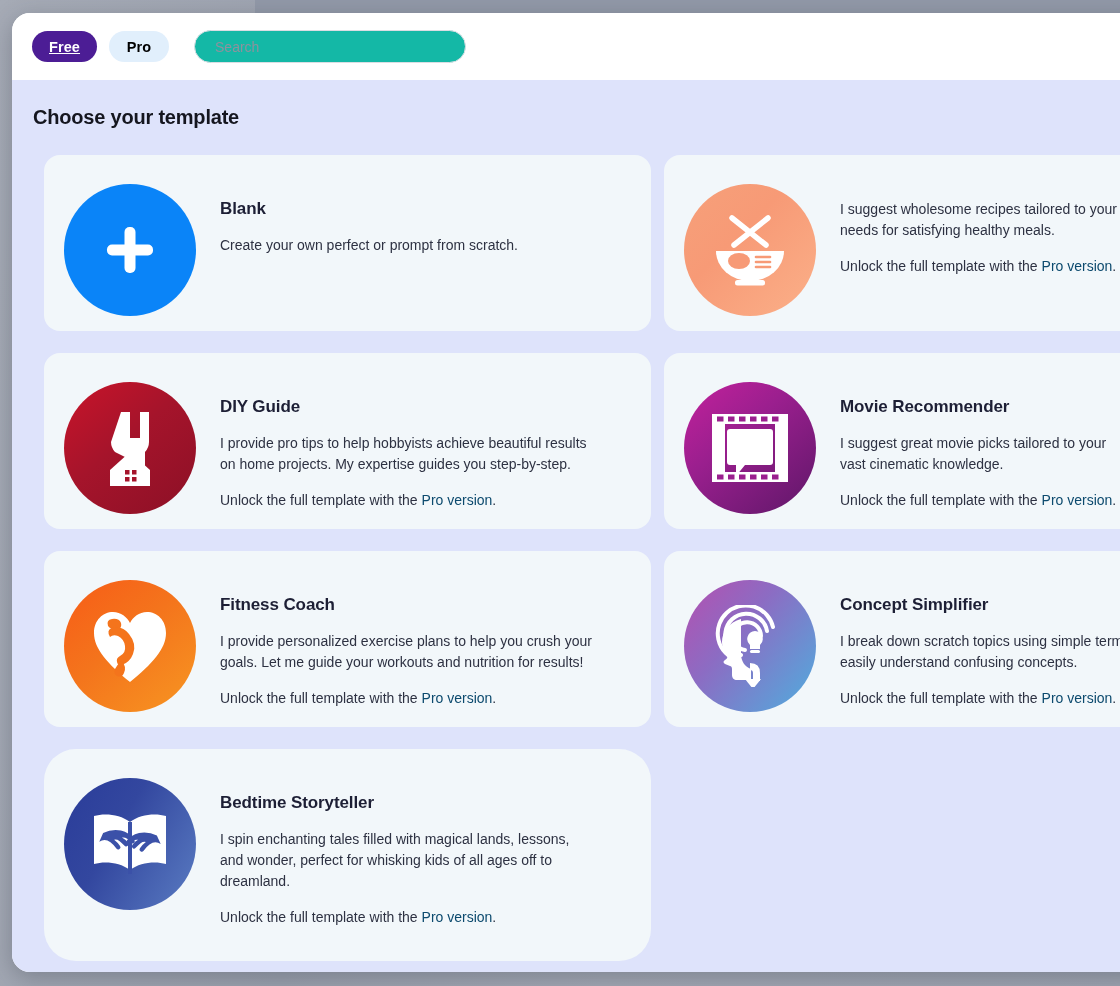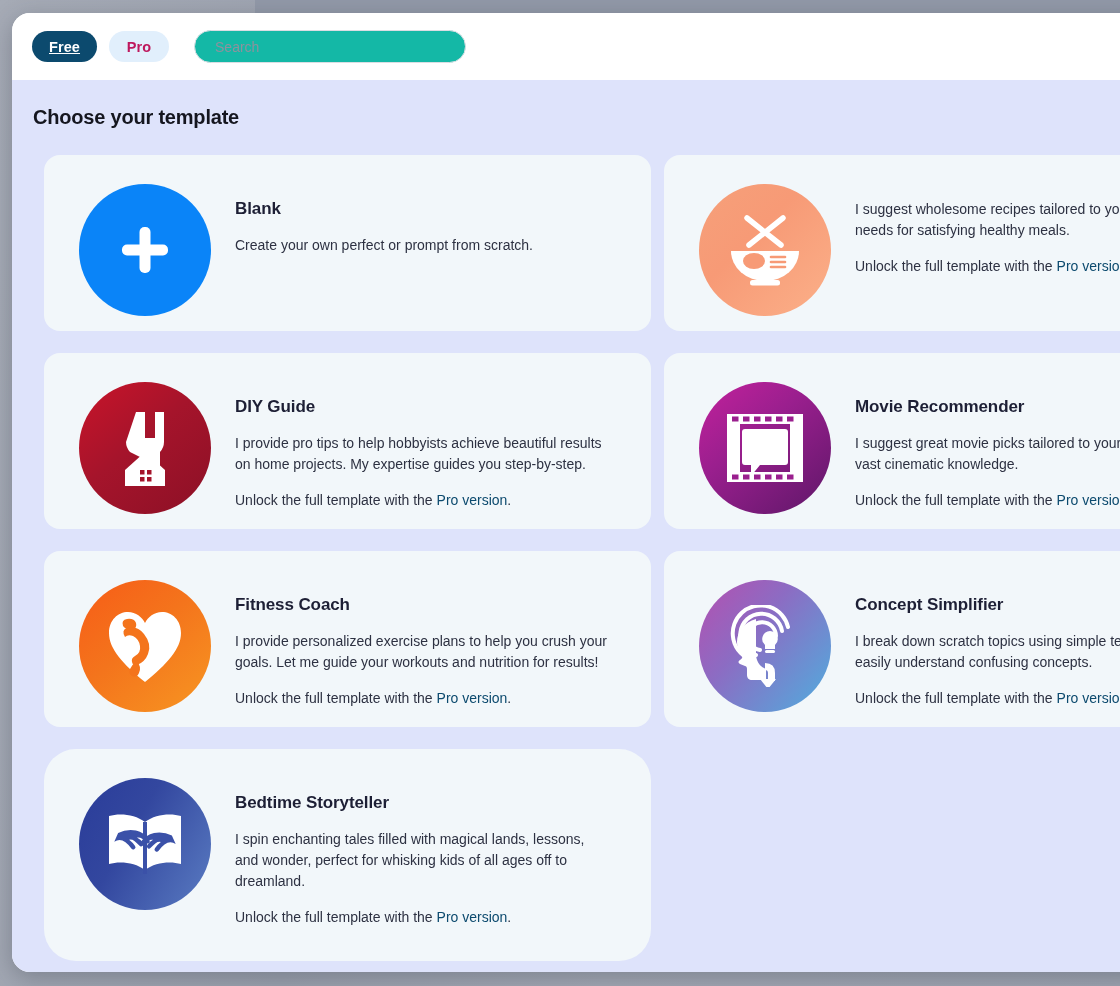--- a/index.html
+++ b/index.html
@@ -61,22 +61,22 @@
     font-size: 14.5px;
     font-weight: bold;
     letter-spacing: .1px;
     cursor: pointer;
     user-select: none;
     border: none;
     padding: 0 17px;
     box-sizing: border-box;
     font-family: "Liberation Sans", sans-serif;
   }
-  .pill.active { background: #0c4a6e; color: #ffffff; text-decoration: underline; }
-  .pill.inactive { background: #e1effc; color: #be185d; margin-left: 12px; }
+  .pill.active { background: #4c1d95; color: #ffffff; text-decoration: underline; }
+  .pill.inactive { background: #e1effc; color: #000000; margin-left: 12px; }
 
   #search-box {
     margin-left: 25px;
     width: 272px;
     height: 33px;
     border: 1px solid #dadde3;
     border-radius: 17px;
     background: #14b8a6;
     display: flex;
     align-items: center;
@@ -117,21 +117,21 @@
     row-gap: 22px;
     padding: 26px 0 0 32px;
   }
   .card {
     background: #f2f7fa;
     border-radius: 16px;
     height: 176px;
     display: flex;
     align-items: flex-start;
     box-sizing: border-box;
-    padding: 26px 22px 0 35px;
+    padding: 26px 22px 0 20px;
     cursor: pointer;
     overflow: hidden;
   }
   .card.tall { height: 212px; border-radius: 32px; }
 
   .card-icon {
     width: 132px;
     height: 132px;
     border-radius: 50%;
     flex: 0 0 132px;

